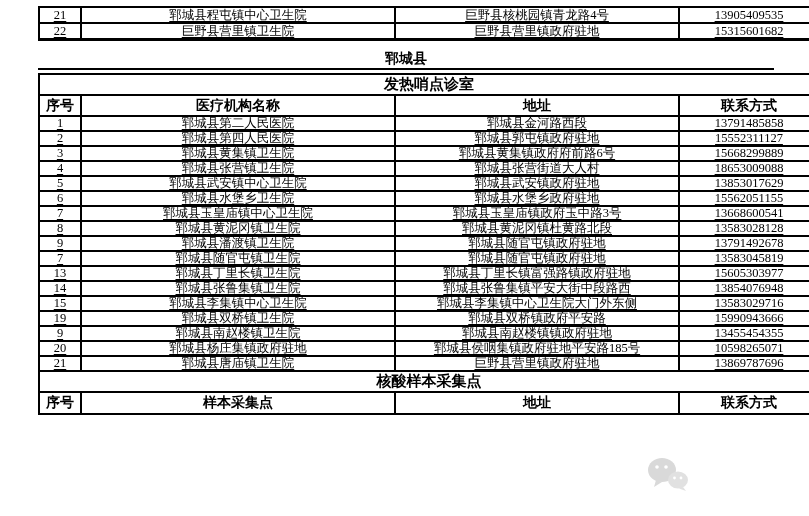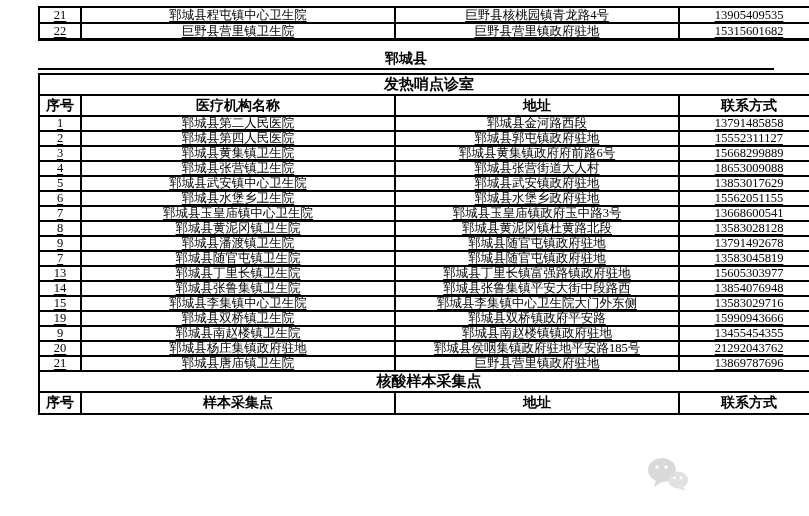--- a/index.html
+++ b/index.html
@@ -206,21 +206,21 @@
         <tr>
           <td><span class="cell-text">9</span></td>
           <td><span class="cell-text">郓城县南赵楼镇卫生院</span></td>
           <td><span class="cell-text">郓城县南赵楼镇镇政府驻地</span></td>
           <td><span class="cell-text">13455454355</span></td>
         </tr>
         <tr>
           <td><span class="cell-text">20</span></td>
           <td><span class="cell-text">郓城县杨庄集镇政府驻地</span></td>
           <td><span class="cell-text">郓城县侯咽集镇政府驻地平安路185号</span></td>
-          <td><span class="cell-text">21292043762</span></td>
+          <td><span class="cell-text">10598265071</span></td>
         </tr>
         <tr>
           <td><span class="cell-text">21</span></td>
           <td><span class="cell-text">郓城县唐庙镇卫生院</span></td>
           <td><span class="cell-text">巨野县营里镇政府驻地</span></td>
           <td><span class="cell-text">13869787696</span></td>
         </tr>
       </tbody>
     <tbody>
       <tr>

